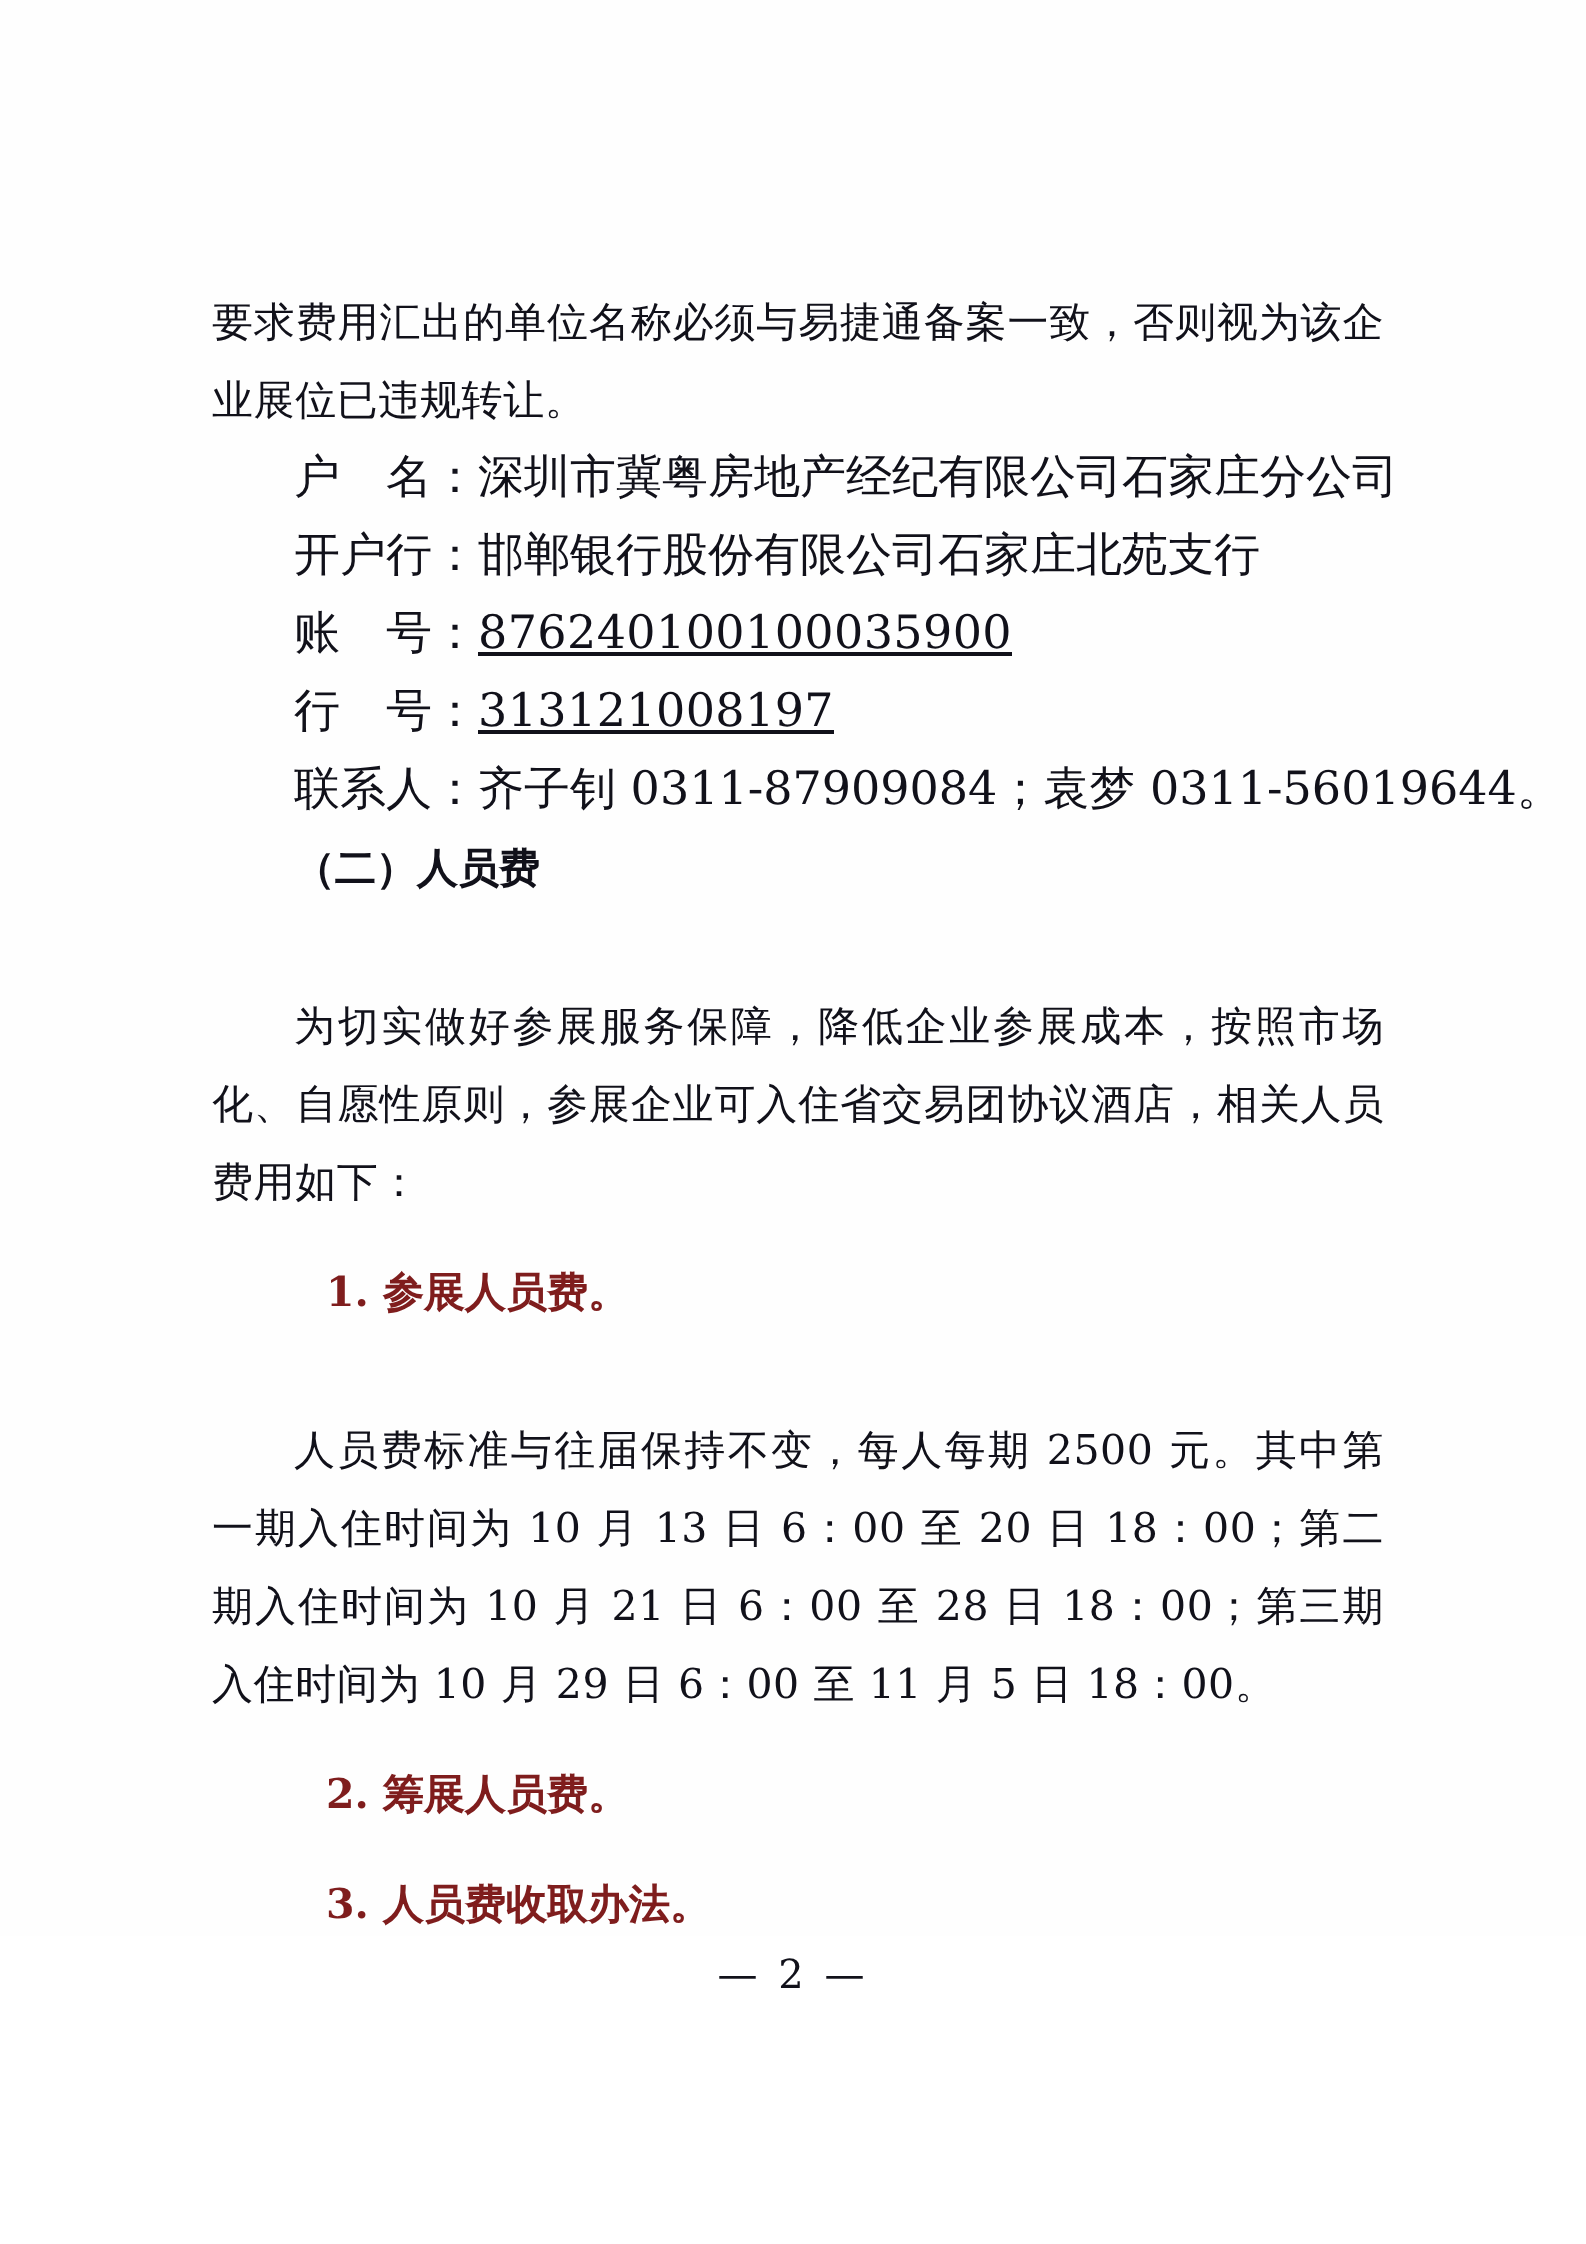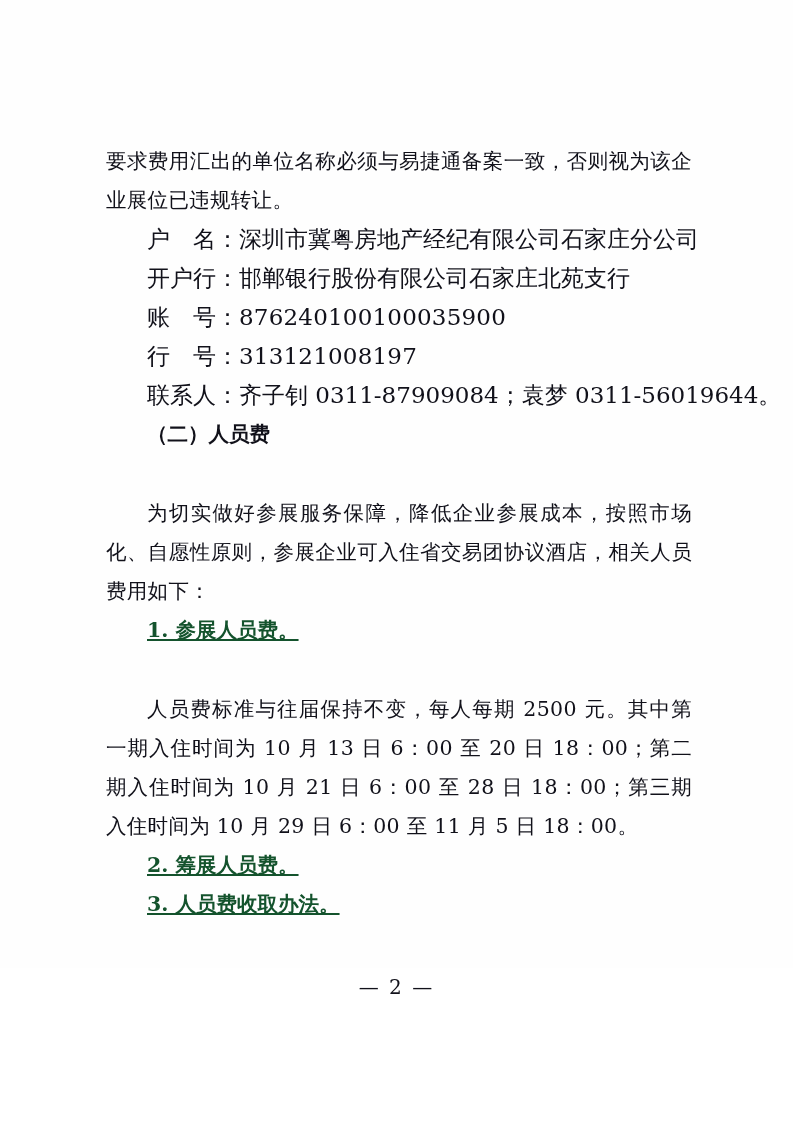--- a/index.html
+++ b/index.html
@@ -48,37 +48,37 @@
     padding-left: 41px;
     white-space: pre;
     color: #11111a;
   }
   .kv .label {
     display: inline-block;
   }
   .numeric {
     font-family: "DejaVu Serif", "Liberation Serif", serif;
     letter-spacing: 0.2px;
+    text-decoration: underline;
   }
   .heading {
     font-size: 20.5px;
     line-height: 39px;
     margin: 0;
     text-indent: 41px;
     font-weight: bold;
     color: #11111a;
   }
   .subheading {
     font-size: 20.5px;
     line-height: 39px;
-    margin: 0;
+    margin: 16px;
     text-indent: 41px;
     font-weight: bold;
-    color: #14532d;
-    text-decoration: underline;
+    color: #7f1d1d;
   }
   .footer {
     position: absolute;
     left: 0;
     top: 975px;
     width: 793px;
     text-align: center;
     font-size: 20px;
     letter-spacing: 2px;
     color: #11111a;

